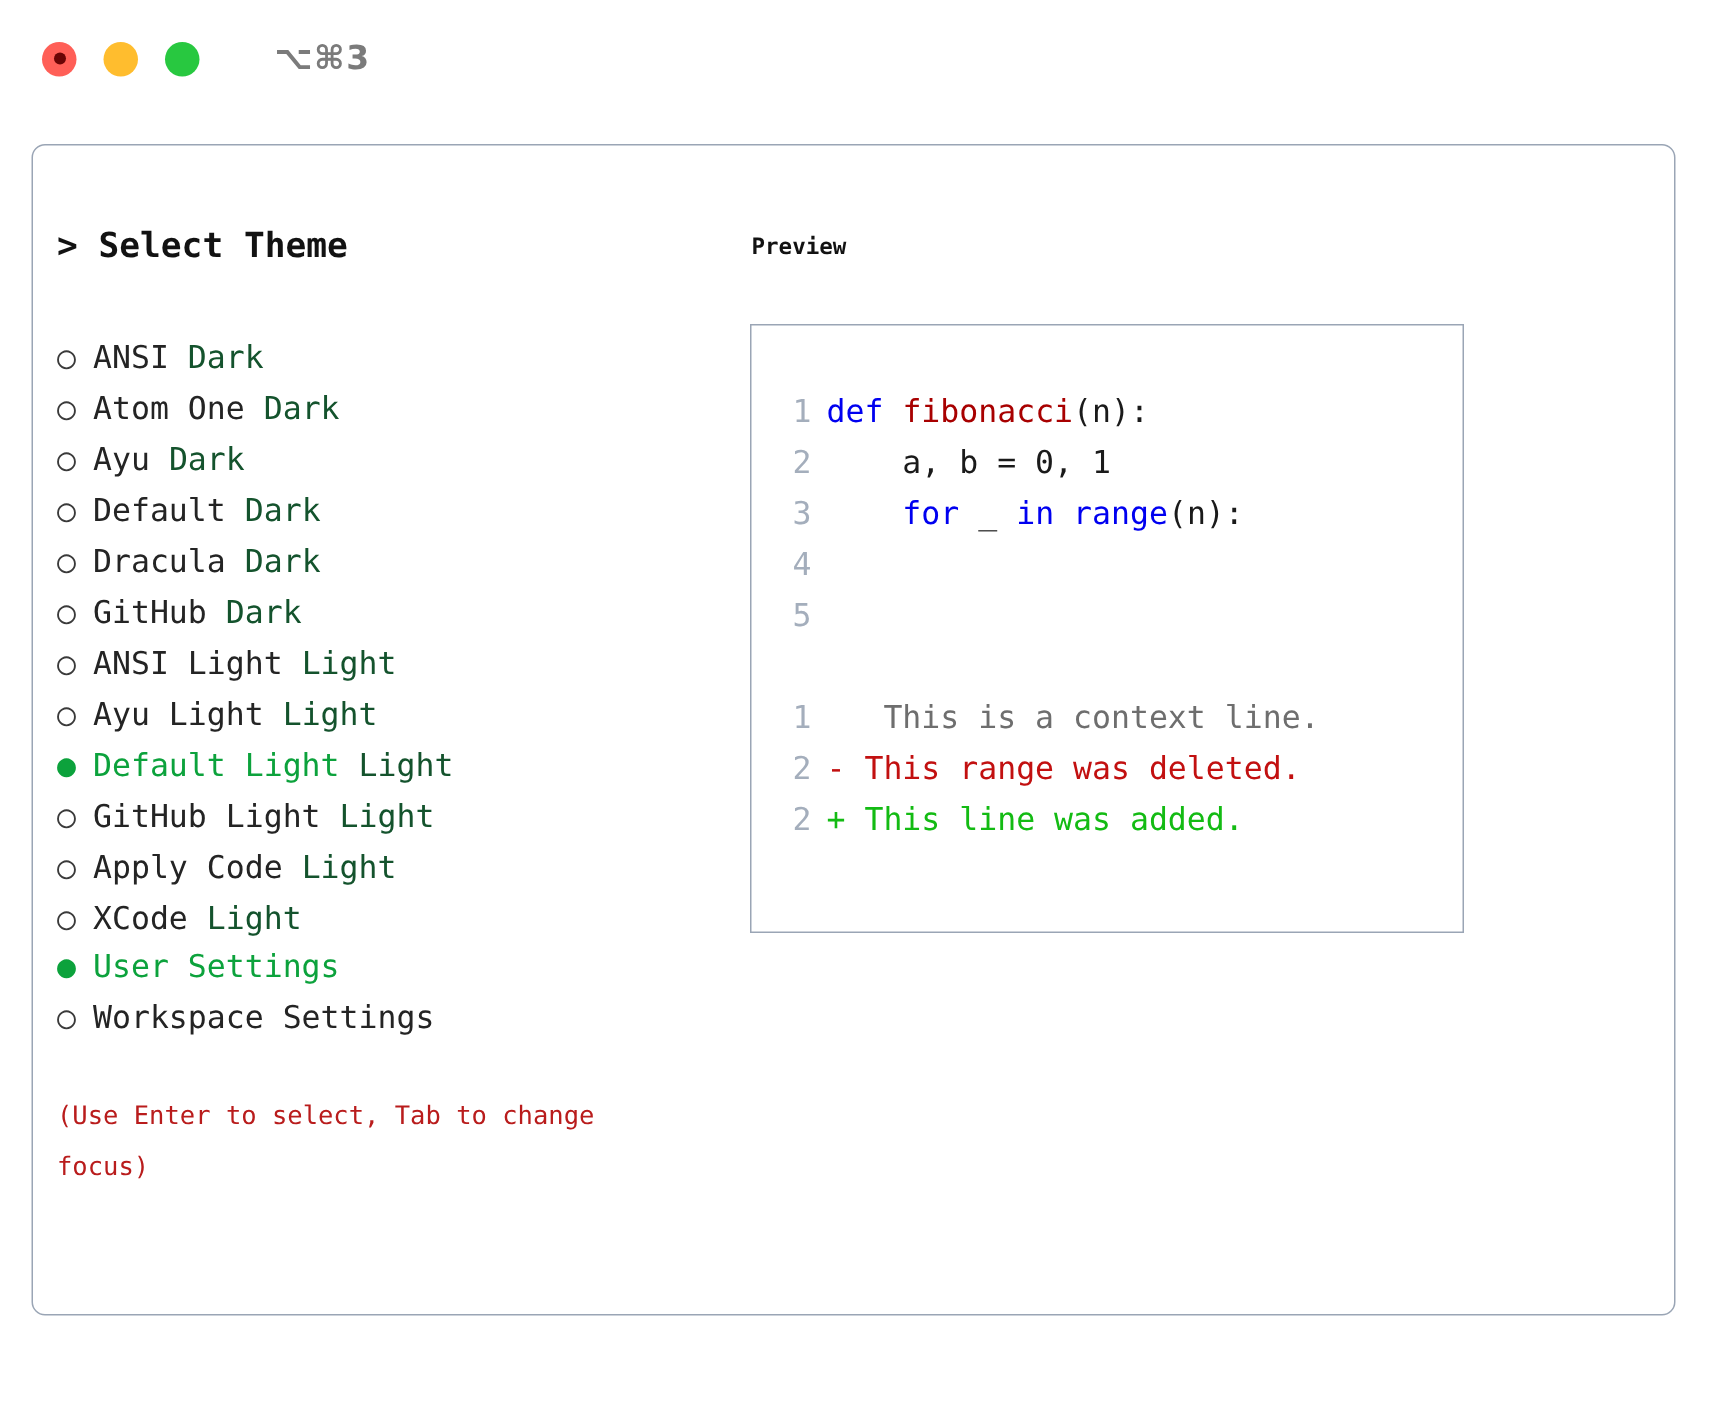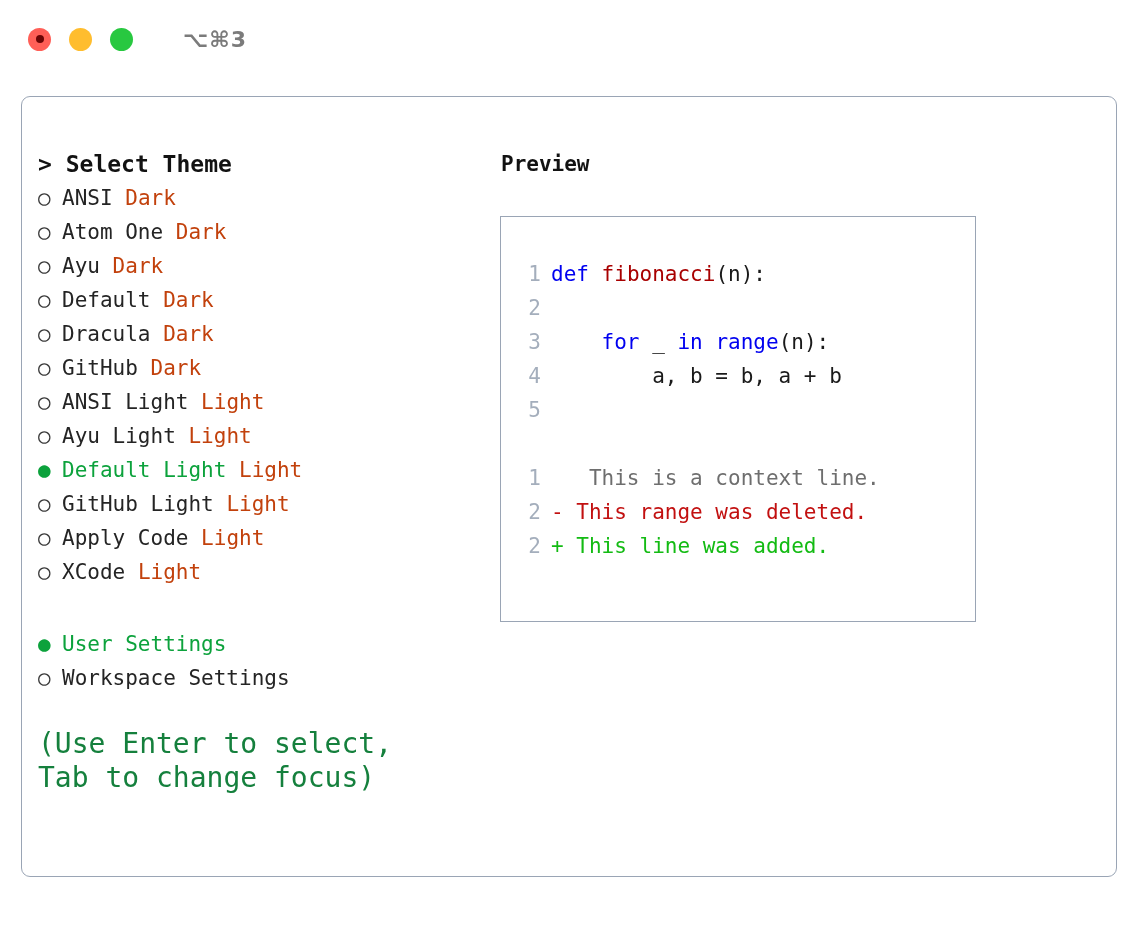--- a/index.html
+++ b/index.html
@@ -100,50 +100,50 @@
   .marker {
     display: inline-block;
     width: 24px;
     flex: 0 0 24px;
     font-size: 21px;
     color: #3a3a3a;
   }
   .marker.sel { color: #0ca23c; }
   .opt-label { color: #242424; }
   .opt-row.selected .opt-label { color: #0ca23c; }
-  .opt-tag { color: #c2410c; }
+  .opt-tag { color: #14532d; margin-top: 40px; }
 
   .section-title {
     font-size: 21px;
     color: #121212;
     line-height: 34px;
     padding-left: 24px;
     white-space: pre;
   }
 
   .spacer-40 { height: 38px; }
   .spacer-30 { height: 32px; }
 
   .hint {
-    font-size: 28px;
-    color: #15803d;
+    font-size: 17px;
+    color: #b91c1c;
     line-height: 34px;
     white-space: pre-wrap;
     width: 410px;
   }
 
   
   .right-col {
     flex: 1;
     padding: 50px 0 0 0;
     box-sizing: border-box;
     position: relative;
   }
   .preview-title {
-    font-size: 21px;
+    font-size: 15px;
     font-weight: 700;
     color: #121212;
     line-height: 34px;
     margin-left: 1px;
   }
   .preview-box {
     margin-top: 35px;
     width: 476px;
     height: 406px;
     border: 1.5px solid #9aa5b5;
@@ -226,23 +226,23 @@
 
         <div class="hint">(Use Enter to select, Tab to change focus)</div>
       </div>
 
       <div class="right-col">
         <div class="preview-title">Preview</div>
 
         <div class="preview-box">
           <div id="code-block">
               <div class="code-line"><span class="lineno">1</span><span class="code-text"><span class="tok-kw">def</span><span class="tok-plain"> </span><span class="tok-fn">fibonacci</span><span class="tok-plain">(n):</span></span></div>
-              <div class="code-line"><span class="lineno">2</span></div>
+              <div class="code-line"><span class="lineno">2</span><span class="code-text"><span class="tok-plain">    a, b = 0, 1</span></span></div>
               <div class="code-line"><span class="lineno">3</span><span class="code-text"><span class="tok-plain">    </span><span class="tok-kw">for</span><span class="tok-plain"> _ </span><span class="tok-kw">in</span><span class="tok-plain"> </span><span class="tok-kw">range</span><span class="tok-plain">(n):</span></span></div>
-              <div class="code-line"><span class="lineno">4</span><span class="code-text"><span class="tok-plain">        a, b = b, a + b</span></span></div>
+              <div class="code-line"><span class="lineno">4</span></div>
               <div class="code-line"><span class="lineno">5</span></div>
             </div>
           <div class="diff-gap"></div>
           <div id="diff-block">
               <div class="code-line"><span class="lineno">1</span><span class="diff-ctx">   This is a context line.</span></div>
               <div class="code-line"><span class="lineno">2</span><span class="diff-del">- This range was deleted.</span></div>
               <div class="code-line"><span class="lineno">2</span><span class="diff-add">+ This line was added.</span></div>
             </div>
         </div>
       </div>

